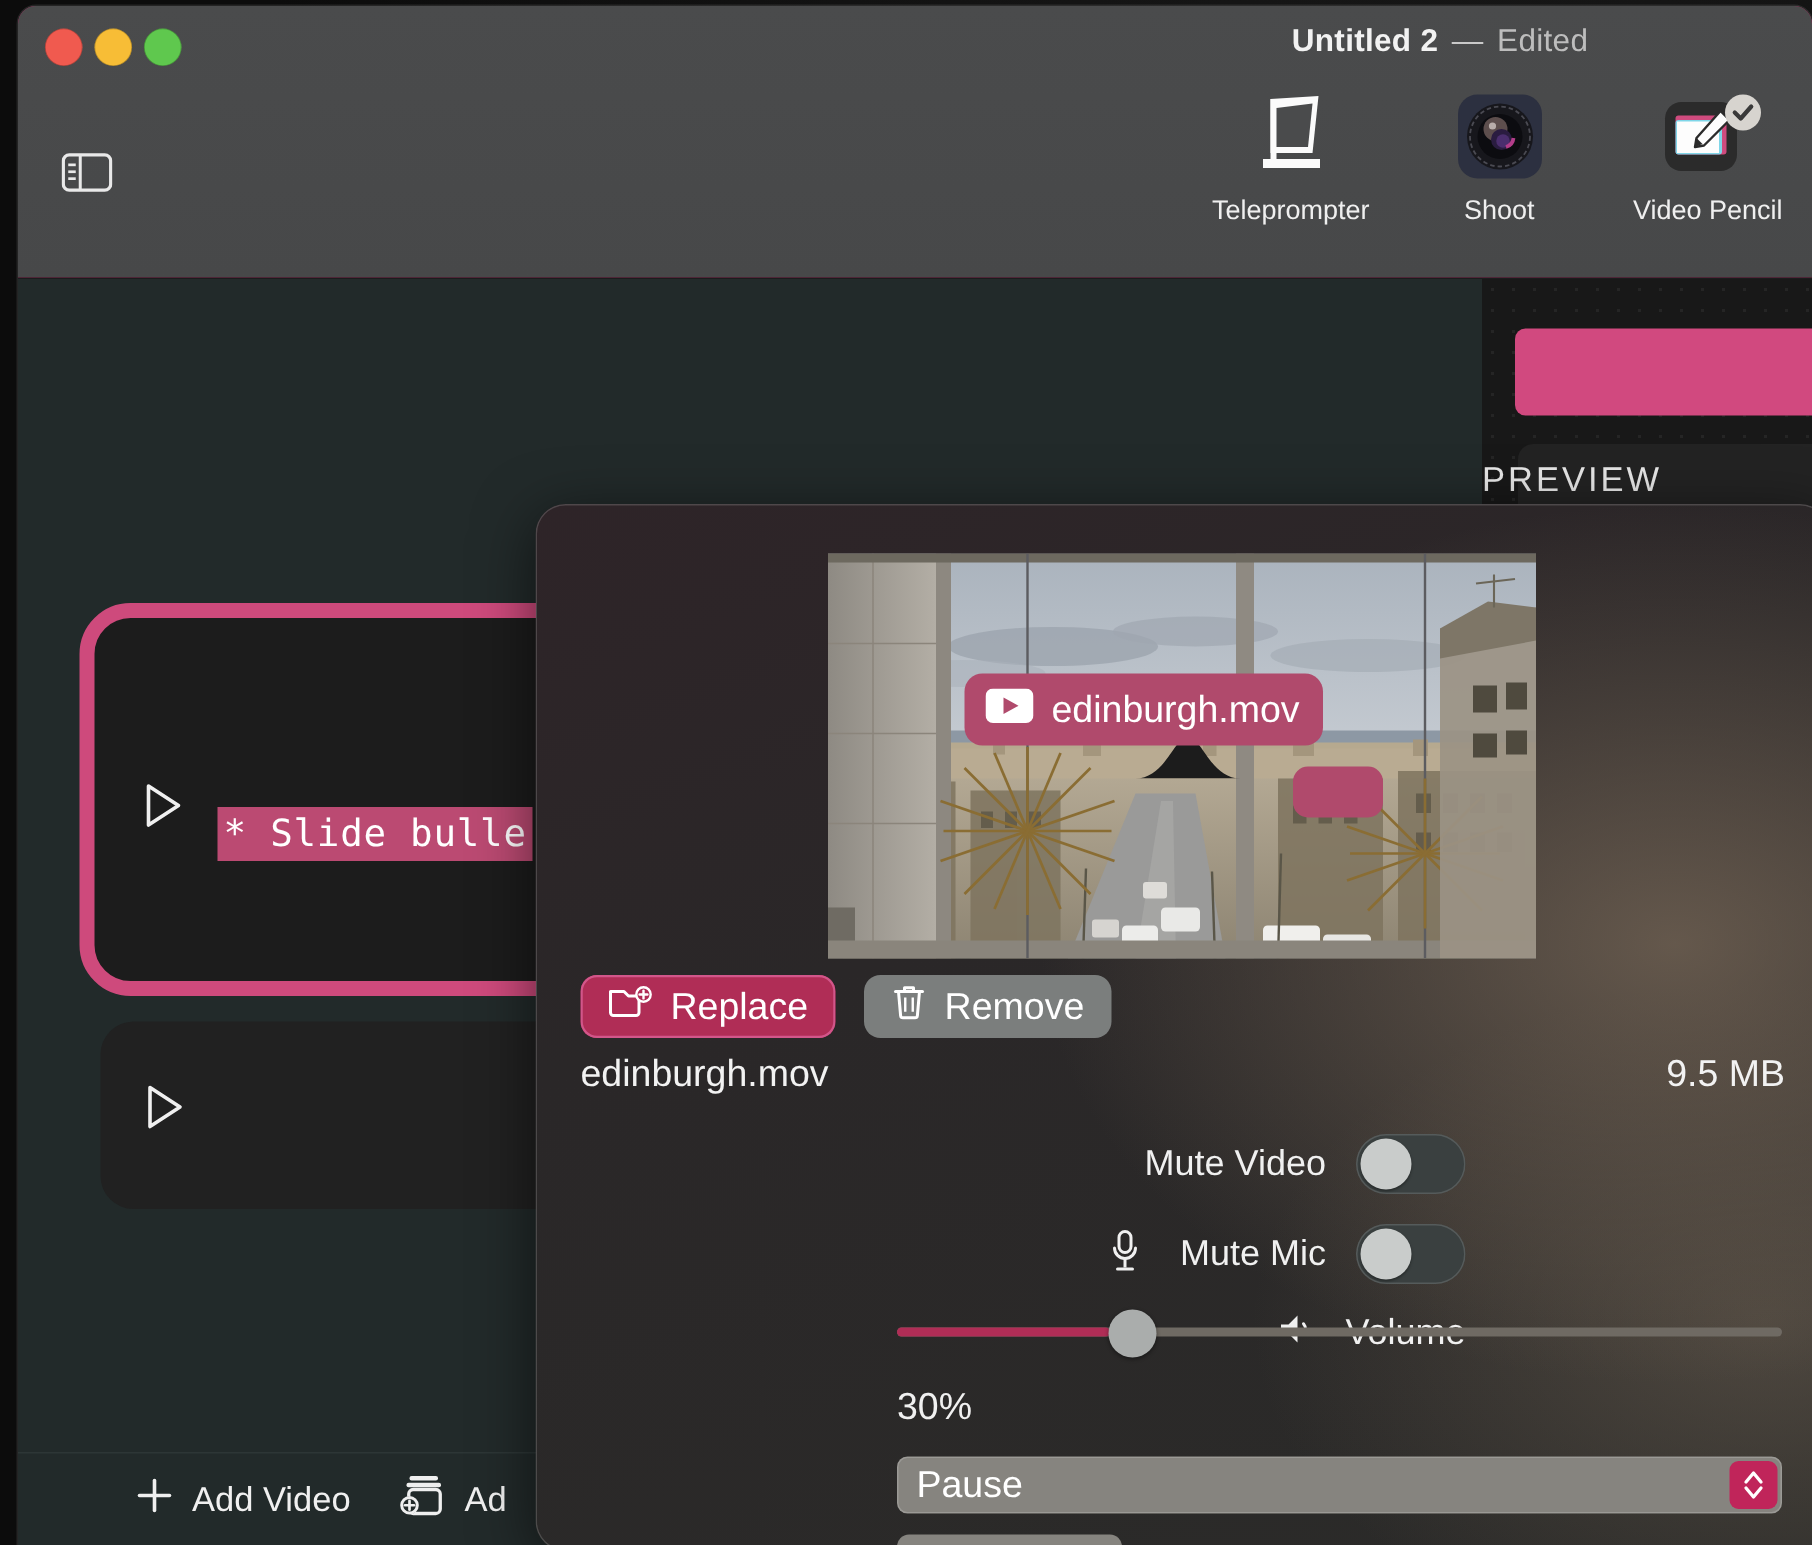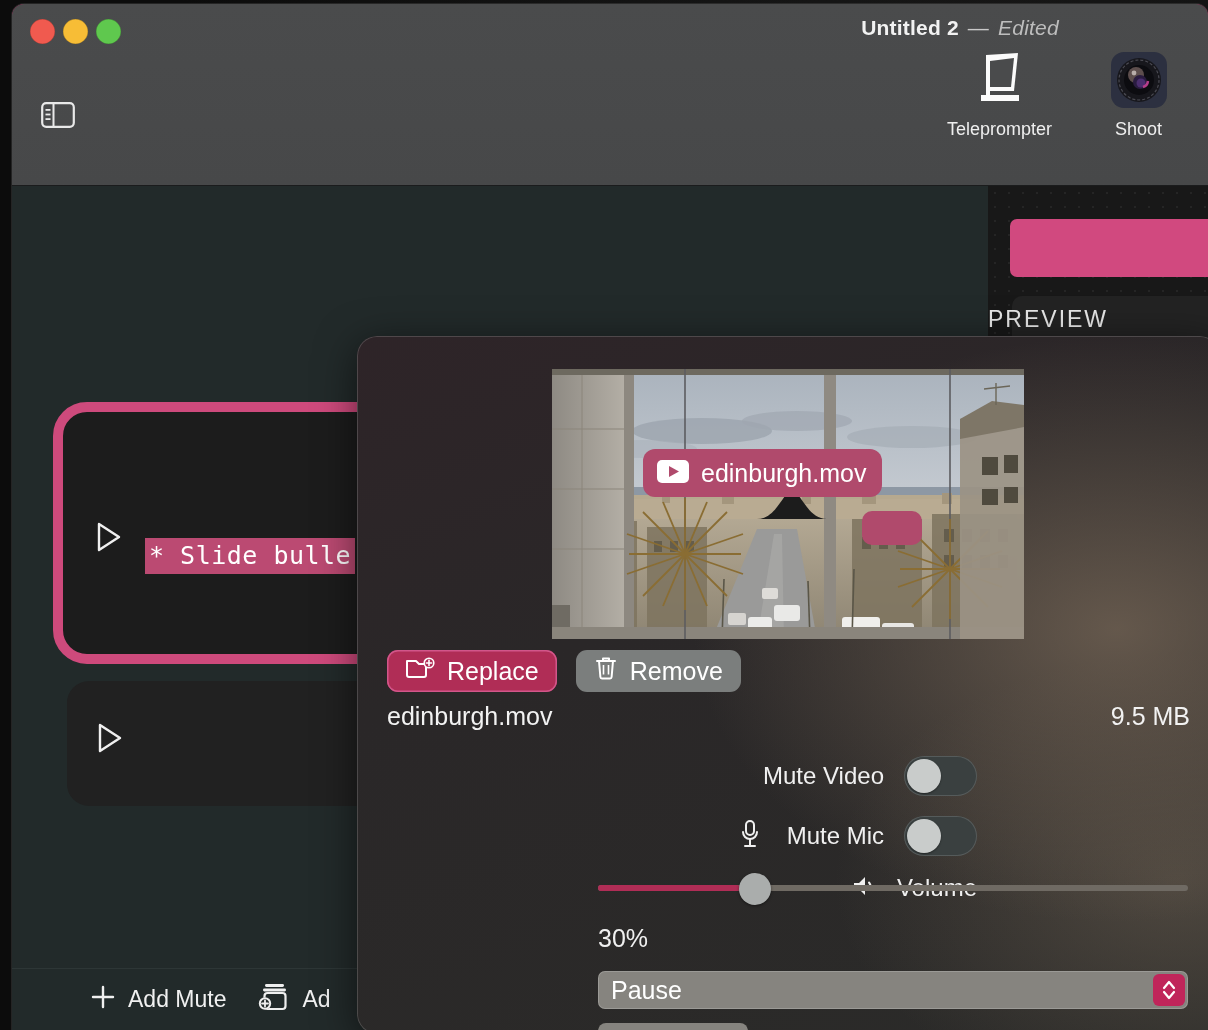--- a/index.html
+++ b/index.html
@@ -36,29 +36,29 @@
   .tl.green { background:#5fc84e; box-shadow:inset 0 0 0 .5px rgba(0,0,0,.25); }
 
   .win-title {
     position:absolute; left:0; right:0; top:12px;
     text-align:center; font-size:21px; letter-spacing:.2px;
     display:flex; justify-content:center; gap:9px; align-items:baseline;
     padding-left:700px;
   }
   .win-title .name { color:#f2f2f2; font-weight:bold; }
   .win-title .dash { color:#c9c9c9; font-weight:normal; }
-  .win-title .edited { color:#bdbdbd; font-weight:normal;font-style:italic; }
+  .win-title .edited { color:#bdbdbd; font-weight:normal; }
 
   .sidebar-toggle {
     position:absolute; left:28px; top:96px; width:36px; height:34px;
     display:flex; align-items:center; justify-content:center;
   }
 
   .toolbar-items {
-    position:absolute; right:0px; top:45px;
+    position:absolute; right:0px; top:56px;
     display:flex; align-items:flex-start;
   }
   .tb-item { width:139px; text-align:center; position:relative; }
   .tb-icon { height:62px; display:flex; align-items:center; justify-content:center; }
   .tb-label { margin-top:8px; font-size:18px; color:#efefef; }
 
   
   .content {
     position:absolute; left:0; top:182px; width:100%; bottom:0;
     background:#1f2626;
@@ -272,20 +272,35 @@
               <circle cx="26" cy="24" r="8" fill="#6c5a58" opacity=".85"></circle>
               <circle cx="30" cy="31" r="7" fill="#2a1c40"></circle>
               <circle cx="31" cy="32" r="4.5" fill="#4b2e6e"></circle>
               <path d="M33 36 a7 7 0 0 0 5 -6" stroke="#b43d8a" stroke-width="2.5" fill="none"></path>
               <circle cx="24" cy="22" r="2.4" fill="#cfc6c2" opacity=".8"></circle>
             </svg>
           </div>
           <div class="tb-label">Shoot</div>
         </div>
 
+        <div class="tb-item">
+          <div class="tb-icon">
+            <svg width="70" height="60" viewBox="0 0 70 60">
+              <rect x="6" y="7" width="48" height="46" rx="11" fill="#2b2b2b"></rect>
+              <rect x="13" y="16" width="34" height="26" rx="2" fill="#cf4b7e"></rect>
+              <rect x="13" y="19" width="31" height="23" rx="2" fill="#7fd6e8"></rect>
+              <rect x="14" y="20" width="28" height="21" fill="#fdfdfd"></rect>
+              <path d="M43 13 L49 19 L32 36 L26 37 L27 31 Z" fill="#fdfdfd" stroke="#2b2b2b" stroke-width="1.6" stroke-linejoin="round"></path>
+              <path d="M26 37 L27 31 L31 35 Z" fill="#2b2b2b"></path>
+              <circle cx="58" cy="14" r="12" fill="#d7d4cf"></circle>
+              <path d="M52.5 14 L56.5 18 L63.5 10" stroke="#3a3a3a" stroke-width="2.8" fill="none" stroke-linecap="round" stroke-linejoin="round"></path>
+            </svg>
+          </div>
+          <div class="tb-label">Video Pencil</div>
+        </div>
 
       </div>
     </div>
 
     <div class="content">
 
       <div class="cards-pane">
 
         <div class="card-selected">
           <span class="play-icon">
@@ -323,21 +338,21 @@
         </div>
 
         <div class="bottom-bar">
           <div class="bb-btn">
             <span>
               <svg width="26" height="26" viewBox="0 0 26 26">
                 <line x1="13" y1="3" x2="13" y2="23" stroke="#f0f0f0" stroke-width="2.4" stroke-linecap="round"></line>
                 <line x1="3" y1="13" x2="23" y2="13" stroke="#f0f0f0" stroke-width="2.4" stroke-linecap="round"></line>
               </svg>
             </span>
-            <span>Add Mute</span>
+            <span>Add Video</span>
           </div>
           <div class="bb-btn second">
             <span>
               <svg width="34" height="30" viewBox="0 0 34 30">
                 <rect x="9" y="2" width="19" height="3" rx="1.4" fill="#efefef"></rect>
                 <rect x="7" y="6.5" width="23" height="3" rx="1.4" fill="#efefef"></rect>
                 <rect x="8.5" y="11" width="21" height="16" rx="3" fill="none" stroke="#efefef" stroke-width="2.2"></rect>
                 <circle cx="9" cy="21.5" r="6" fill="#222a2a"></circle>
                 <circle cx="9" cy="21.5" r="5.2" fill="none" stroke="#efefef" stroke-width="2"></circle>
                 <line x1="9" y1="18.5" x2="9" y2="24.5" stroke="#efefef" stroke-width="1.8" stroke-linecap="round"></line>

